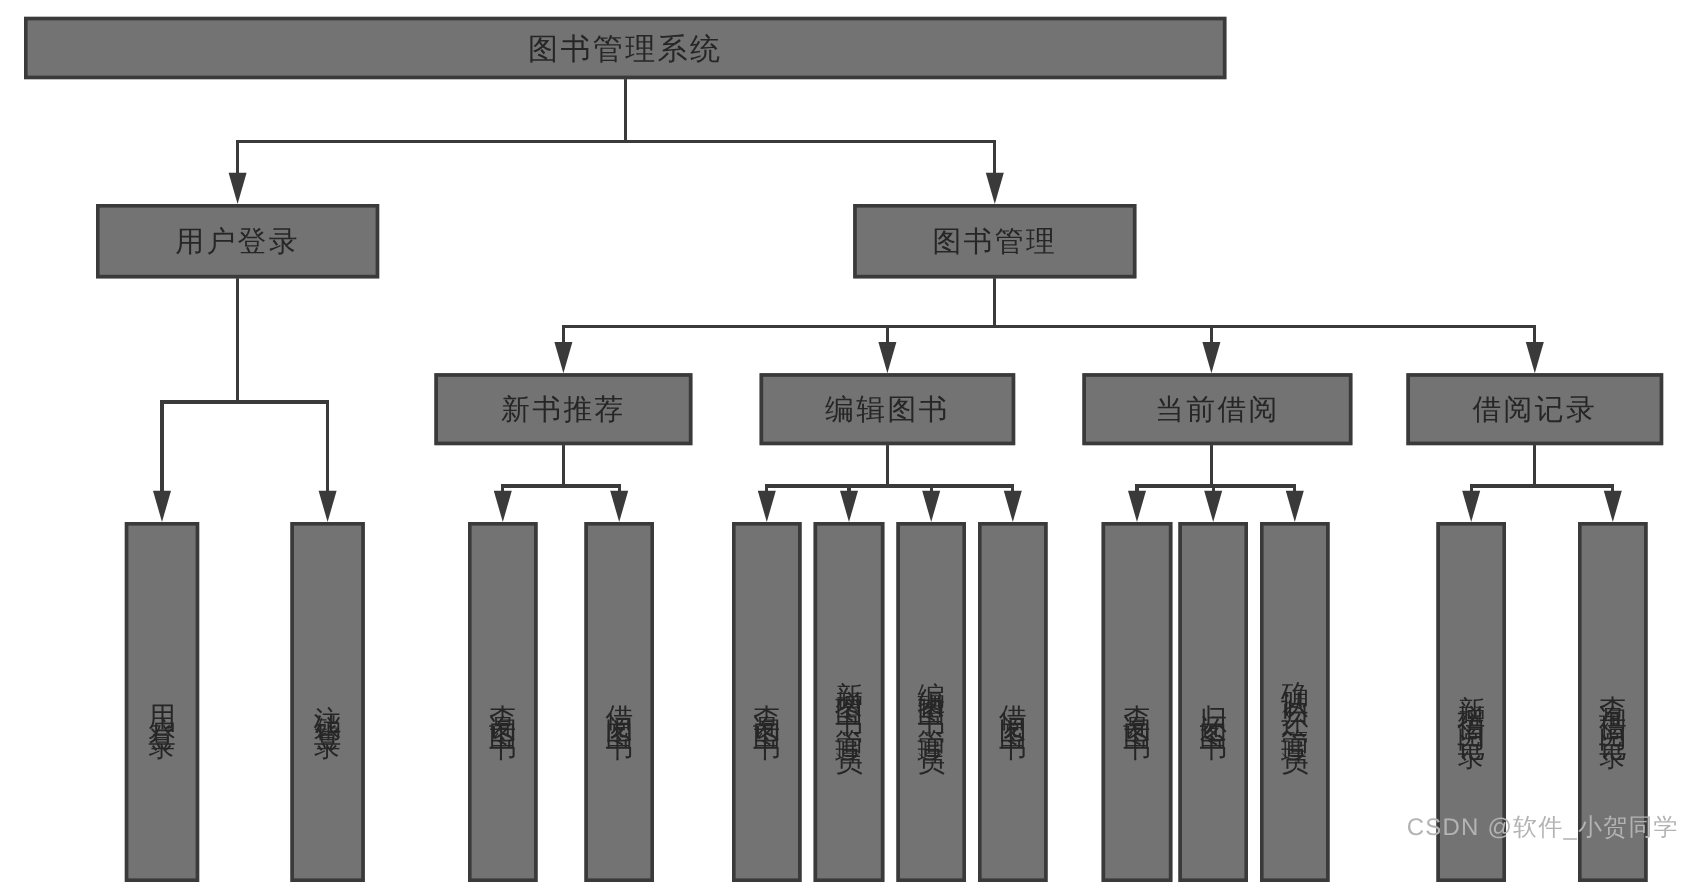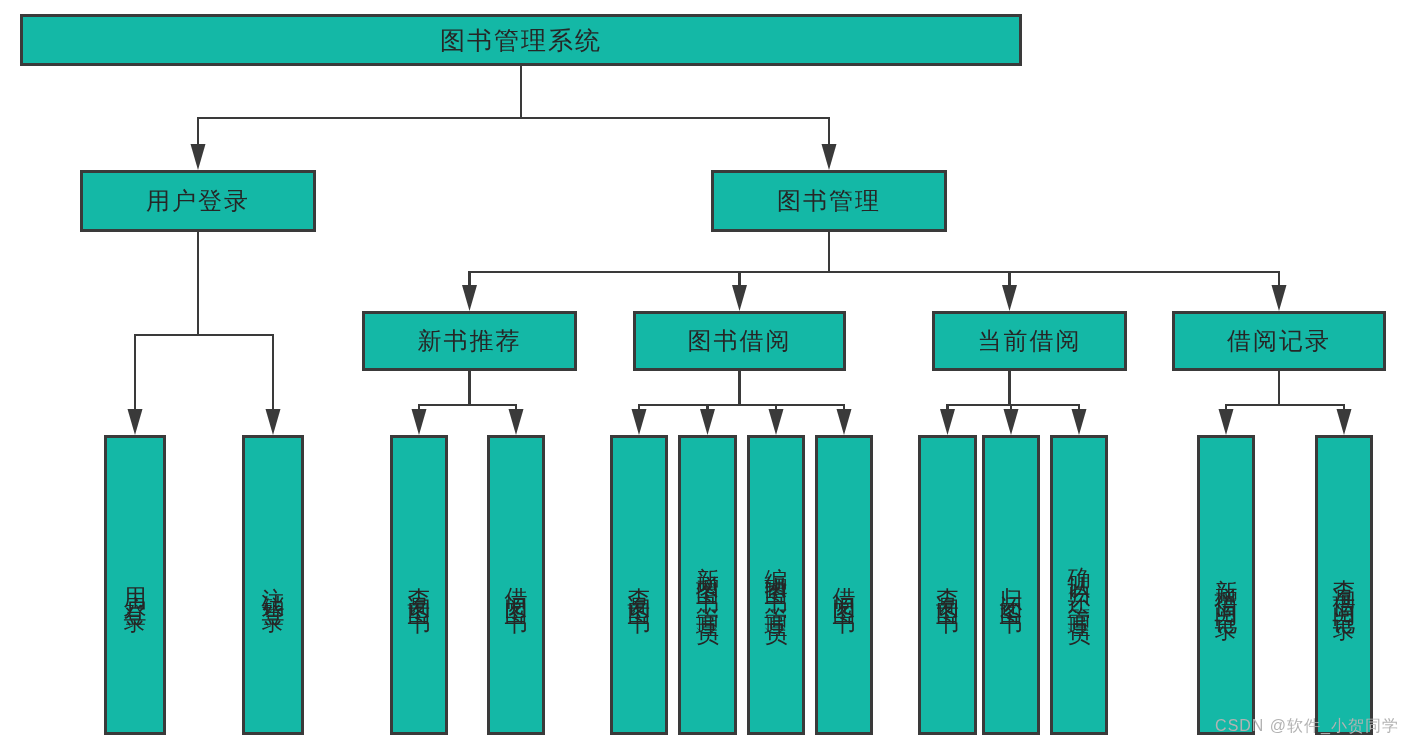--- a/index.html
+++ b/index.html
@@ -2,36 +2,36 @@
 <html style="--line: #3a3a3a; --text: #262626; --wm: #b3b3b3; --bg: #ffffff;"><head>
 <meta charset="utf-8">
 <style>
   html,body{margin:0;padding:0;background:#fff;}
   #canvas{
     position:relative;width:1405px;height:747px;background:var(--bg,#ffffff);
     font-family:"Liberation Sans","DejaVu Sans",sans-serif;overflow:hidden;
   }
   #connectors{position:absolute;left:0;top:0;z-index:1;}
   .box{
-    position:absolute;box-sizing:border-box;background:#14b8a6;
+    position:absolute;box-sizing:border-box;background:#737373;
     border:3px solid var(--line,#3a3a3a);color:var(--text,#262626);
     display:flex;align-items:center;justify-content:center;
     z-index:2;letter-spacing:2px;
   }
   .h1{font-size:25px;}
   .h2{font-size:24px;}
   .h3{font-size:24px;}
   .vbox{
     writing-mode:vertical-rl;text-orientation:mixed;
     font-size:23px;letter-spacing:8px;line-height:1;
     padding:6px 0;
   }
   #watermark{
-    position:absolute;right:6px;top:716px;z-index:3;
-    font-size:16px;color:var(--wm,#b3b3b3);letter-spacing:1px;
+    position:absolute;right:6px;top:676px;z-index:3;
+    font-size:20px;color:var(--wm,#b3b3b3);letter-spacing:1px;
     white-space:nowrap;
   }
 </style>
 </head>
 <body>
 
 <div id="canvas">
 
   <svg id="connectors" width="1405" height="747">
       <line x1="521" y1="66" x2="521" y2="118" stroke="#3a3a3a" stroke-width="2.6" shape-rendering="crispEdges"></line>
@@ -87,22 +87,22 @@
       <line x1="1344" y1="405" x2="1344" y2="415" stroke="#3a3a3a" stroke-width="2.6" shape-rendering="crispEdges"></line>
       <polygon points="1336.5,409 1351.5,409 1344,435" fill="#3a3a3a"></polygon>
     </svg>
 
   <div class="box h1" id="n-root" style="left:20px;top:14px;width:1002px;height:52px;">图书管理系统</div>
 
   <div class="box h2" id="n-user-login" style="left:80px;top:170px;width:236px;height:62px;">用户登录</div>
   <div class="box h3" id="n-new-book" style="left:362px;top:311px;width:215px;height:60px;">新书推荐</div>
 
   <div class="box h2" id="n-book-mgmt" style="left:711px;top:170px;width:236px;height:62px;">图书管理</div>
-  <div class="box h3" id="n-book-borrow" style="left:633px;top:311px;width:213px;height:60px;">图书借阅</div>
-  <div class="box h3" id="n-current-borrow" style="left:932px;top:311px;width:195px;height:60px;">当前借阅</div>
+  <div class="box h3" id="n-book-borrow" style="left:633px;top:311px;width:213px;height:60px;">编辑图书</div>
+  <div class="box h3" id="n-current-borrow" style="left:902px;top:311px;width:225px;height:60px;">当前借阅</div>
   <div class="box h3" id="n-borrow-records" style="left:1172px;top:311px;width:214px;height:60px;">借阅记录</div>
 
   <div class="box vbox" id="l-user-login" style="left:104px;top:435px;width:62px;height:300px;">用户登录</div>
   <div class="box vbox" id="l-logout" style="left:242px;top:435px;width:62px;height:300px;">注销登录</div>
 
   <div class="box vbox" id="l-query1" style="left:390px;top:435px;width:58px;height:300px;">查询图书</div>
   <div class="box vbox" id="l-borrow1" style="left:487px;top:435px;width:58px;height:300px;">借阅图书</div>
 
   <div class="box vbox" id="l-query2" style="left:610px;top:435px;width:58px;height:300px;">查询图书</div>
   <div class="box vbox" id="l-add-book" style="left:678px;top:435px;width:59px;height:300px;">新增图书（管理员）</div>

